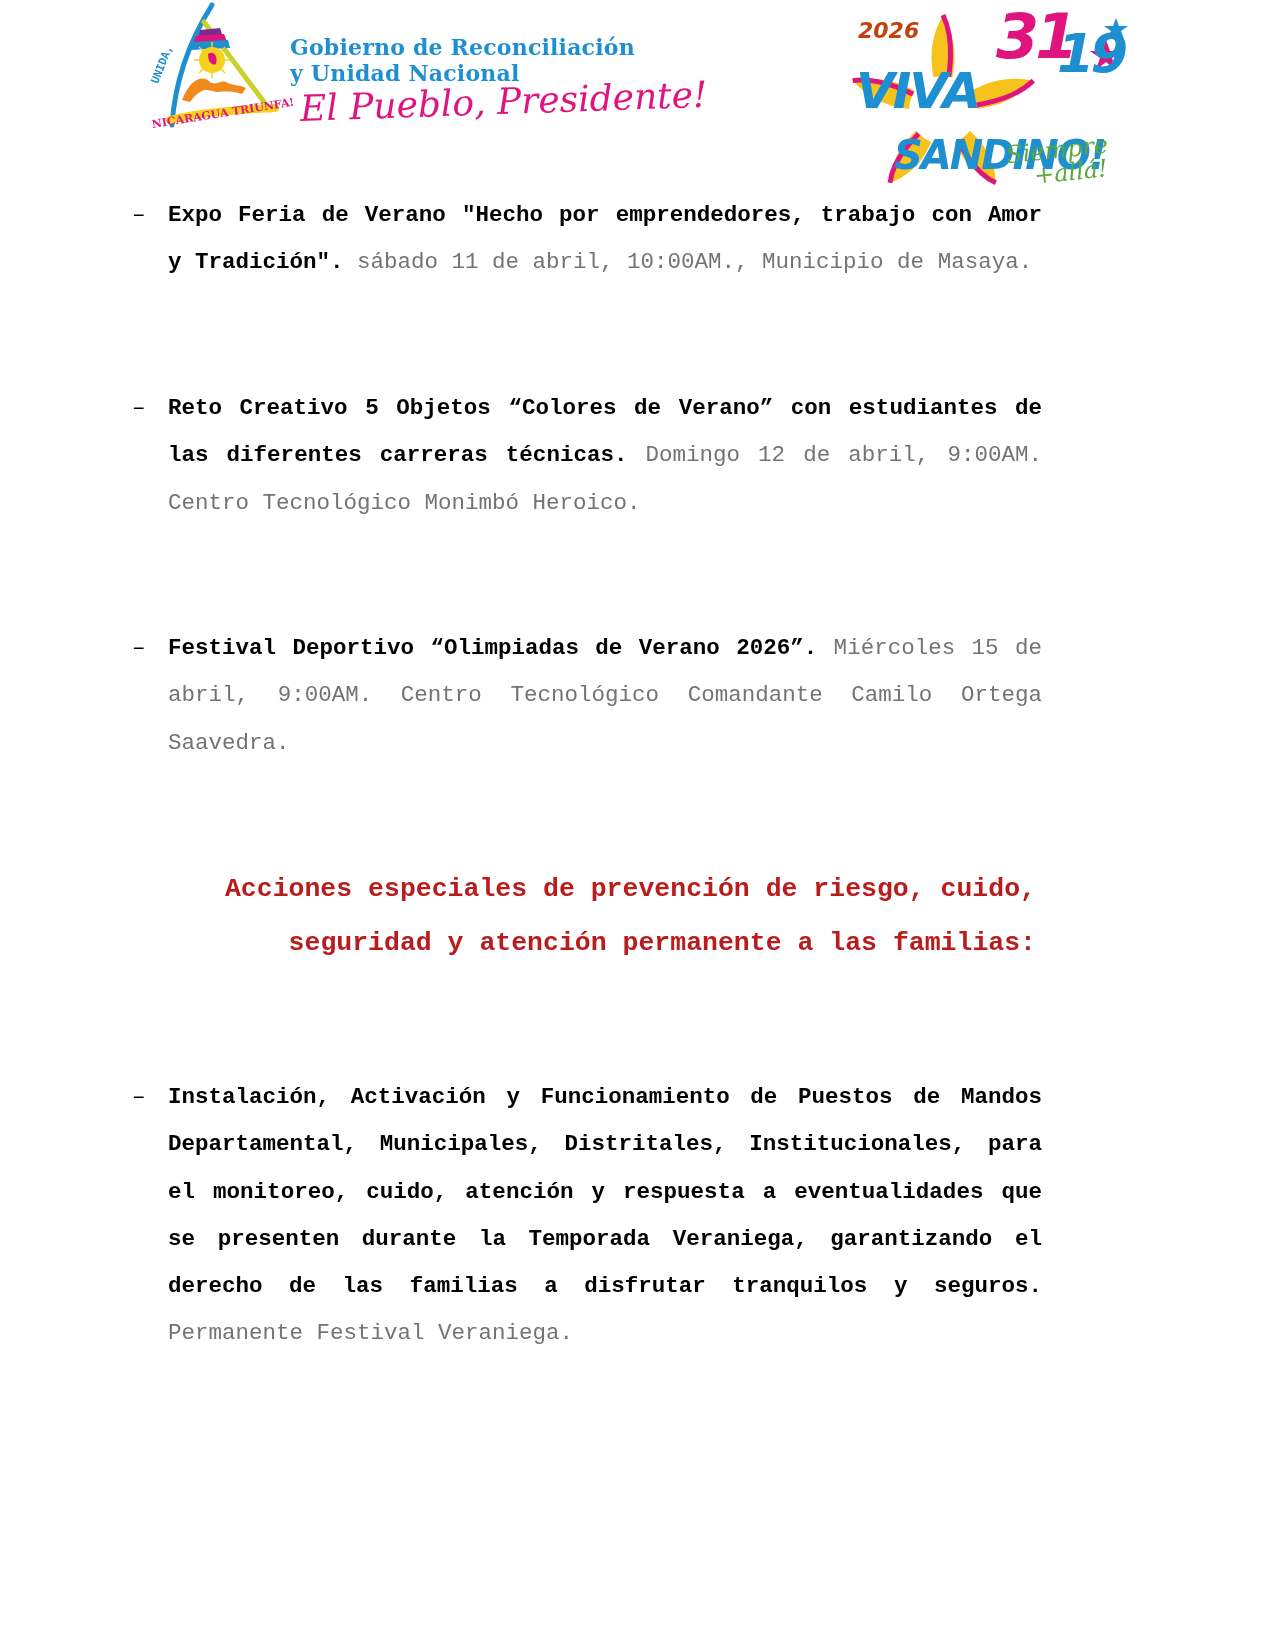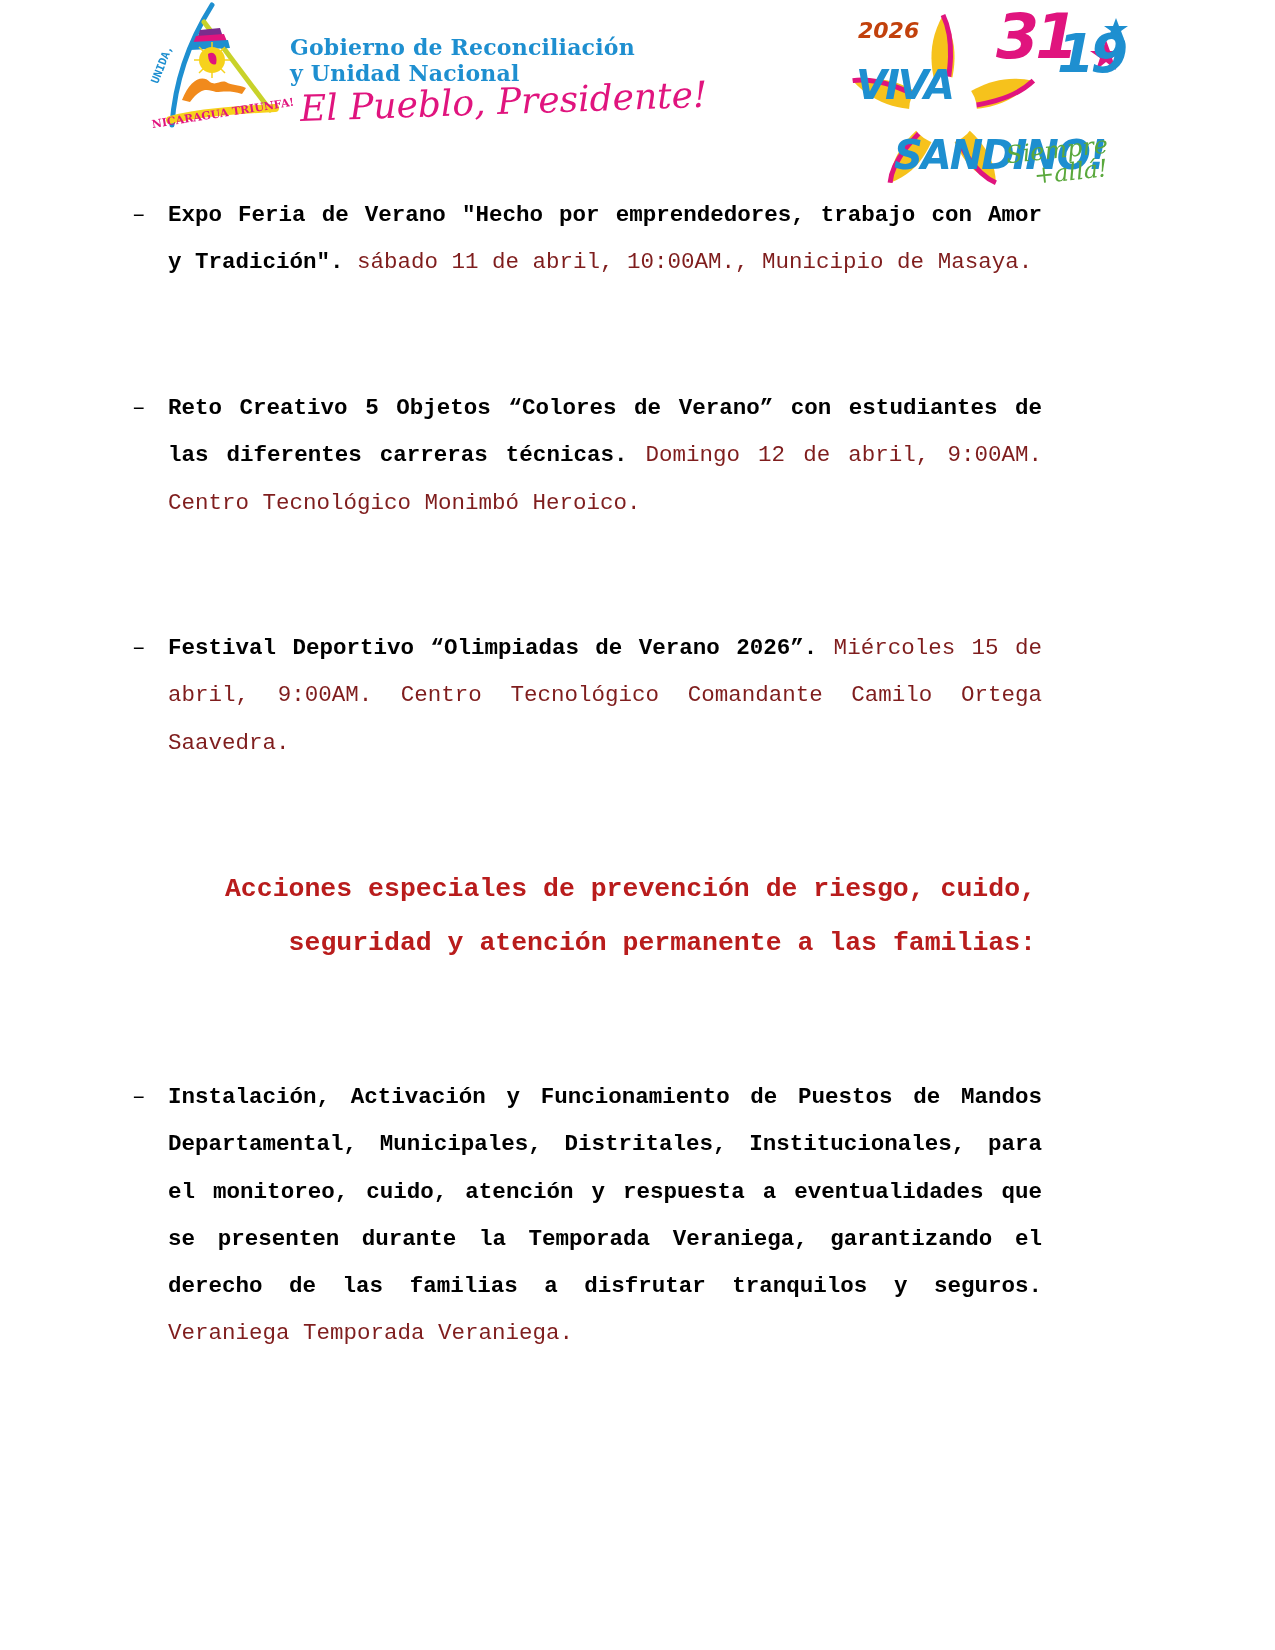--- a/index.html
+++ b/index.html
@@ -22,34 +22,34 @@
                font-weight: bold; color: #e0147e; font-size: 11px; transform: rotate(-9deg);
                transform-origin: left center; white-space: nowrap; }
 
   .v-year { position: absolute; left: 20px; top: 18px; font-family: "DejaVu Sans", sans-serif;
             font-weight: bold; font-style: italic; color: #c2410c; font-size: 22px; text-align: right; }
   .v-47 { position: absolute; left: 158px; top: 0px; font-family: "DejaVu Sans", sans-serif;
           font-weight: bold; font-style: italic; color: #e0147e; font-size: 62px; letter-spacing: -4px; }
   .v-19 { position: absolute; left: 212px; top: 22px; font-family: "DejaVu Sans", sans-serif;
           font-weight: bold; font-style: italic; color: #1e8fd0; font-size: 54px; letter-spacing: -4px; margin-left: 7px; }
   .v-viva { position: absolute; left: 18px; top: 62px; font-family: "DejaVu Sans", sans-serif;
-            font-weight: bold; font-style: italic; color: #1e8fd0; font-size: 40px; letter-spacing: -2px; }
+            font-weight: bold; font-style: italic; color: #1e8fd0; font-size: 50px; letter-spacing: -2px; }
   .v-sandino { position: absolute; left: 56px; top: 100px; font-family: "DejaVu Sans", sans-serif;
                font-weight: bold; font-style: italic; color: #1e8fd0; font-size: 40px; letter-spacing: -2px; margin-top: 32px; }
   .v-siempre { position: absolute; left: 168px; top: 136px; font-family: "DejaVu Serif", serif;
                font-style: italic; color: #5aa83c; font-size: 24px; transform: rotate(-6deg); }
   .v-alla { position: absolute; left: 196px; top: 158px; font-family: "DejaVu Serif", serif;
             font-style: italic; color: #5aa83c; font-size: 24px; transform: rotate(-6deg); }
 
   
   .item { position: absolute; left: 168px; width: 874px; font-size: 22.5px; line-height: 47.3px;
           text-align: justify; }
   .item .dash { position: absolute; left: -36px; top: 0; }
   .item b { font-weight: bold; }
-  .item .plain { font-weight: normal; color: #7f1d1d; }
+  .item .plain { font-weight: normal; color: #737373; }
   .item p { margin: 0; }
 
   .section-title { position: absolute; left: 170px; width: 866px; top: 862px; text-align: right;
                    color: #b91c1c; font-weight: bold; font-size: 26.5px; line-height: 54px; }
 </style>
 </head>
 <body>
 
 <div class="logo-left">
   <svg width="140" height="150" viewBox="0 0 140 150" style="position:absolute;left:0;top:0;">
@@ -125,14 +125,14 @@
 
 <div class="item" style="top:625px;">
   <span class="dash">–</span>
   <p><b>Festival Deportivo “Olimpiadas de Verano 2026”.</b><span class="plain"> Miércoles 15 de abril, 9:00AM. Centro Tecnológico Comandante Camilo Ortega Saavedra.</span></p>
 </div>
 
 <div class="section-title">Acciones especiales de prevención de riesgo, cuido, seguridad y atención permanente a las familias:</div>
 
 <div class="item" style="top:1074px;">
   <span class="dash">–</span>
-  <p><b>Instalación, Activación y Funcionamiento de Puestos de Mandos Departamental, Municipales, Distritales, Institucionales, para el monitoreo, cuido, atención y respuesta a eventualidades que se presenten durante la Temporada Veraniega, garantizando el derecho de las familias a disfrutar tranquilos y seguros.</b><span class="plain"> Veraniega Temporada Veraniega.</span></p>
+  <p><b>Instalación, Activación y Funcionamiento de Puestos de Mandos Departamental, Municipales, Distritales, Institucionales, para el monitoreo, cuido, atención y respuesta a eventualidades que se presenten durante la Temporada Veraniega, garantizando el derecho de las familias a disfrutar tranquilos y seguros.</b><span class="plain"> Permanente Festival Veraniega.</span></p>
 </div>
 
 </body></html>

